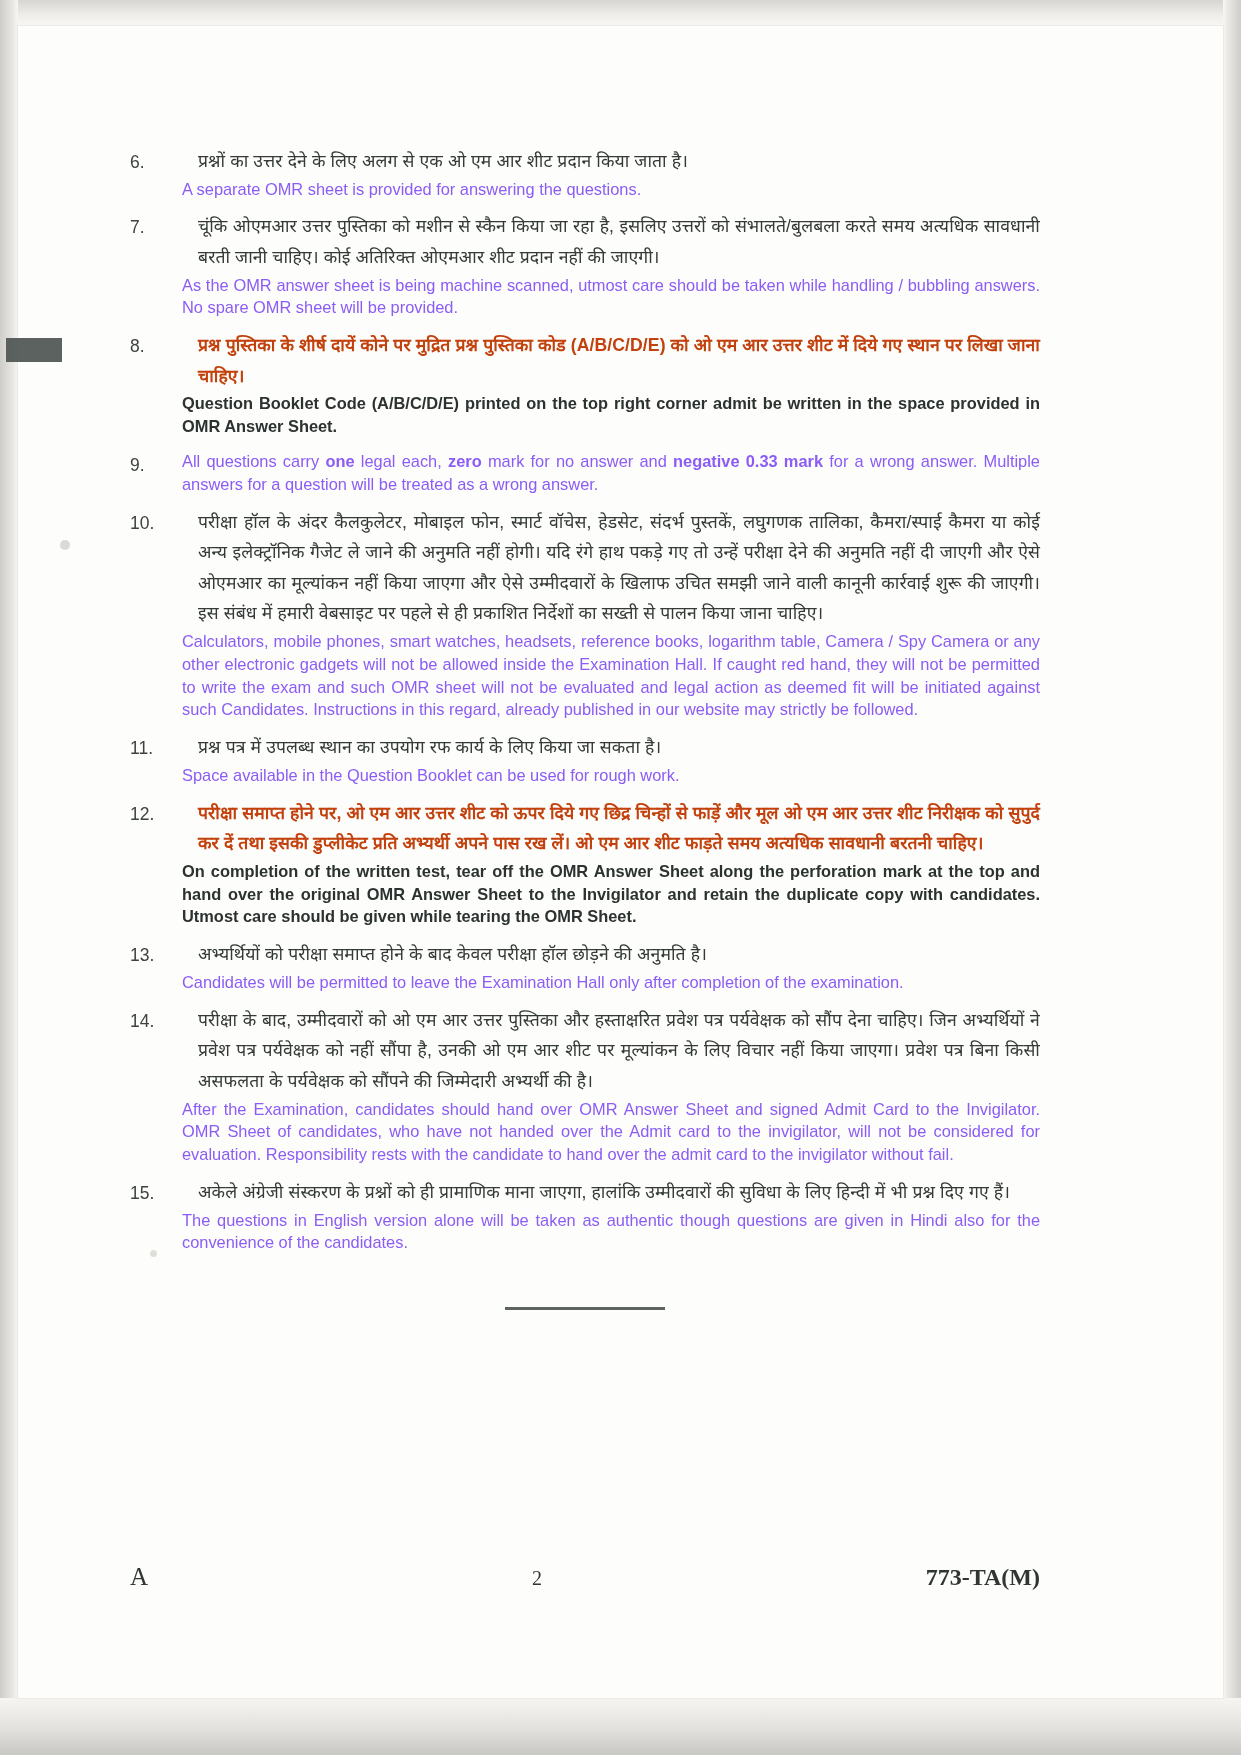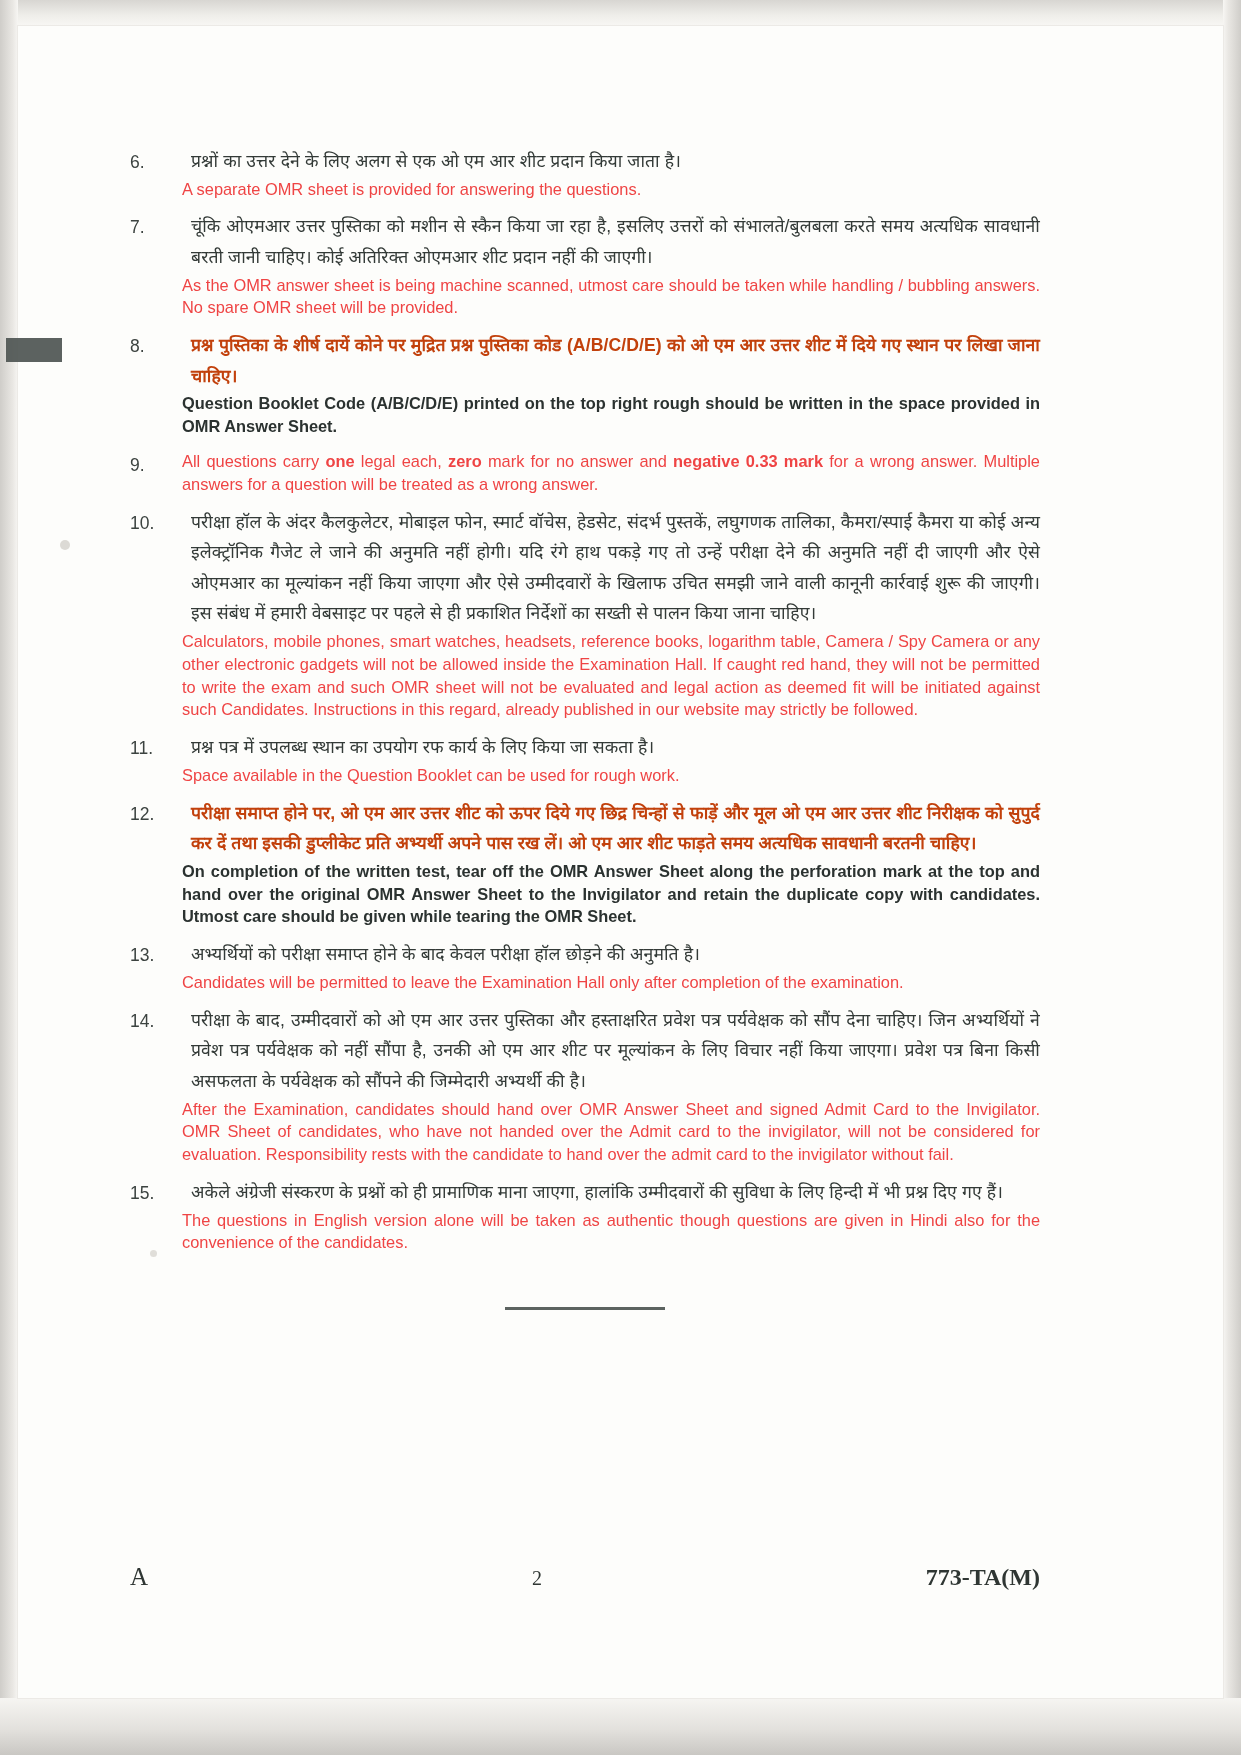--- a/index.html
+++ b/index.html
@@ -91,27 +91,27 @@
     flex: 1 1 auto;
     min-width: 0;
   }
 
   .hi {
     font-size: 17.6px;
     line-height: 1.74;
     color: #333a37;
     text-align: justify;
     text-justify: inter-word;
-    margin: 0 0 1px 9px;
+    margin: 0 0 1px 16px;
     letter-spacing: 0.1px;
   }
   .en {
     font-size: 16.4px;
     line-height: 1.39;
-    color: #ef4444;
+    color: #8b5cf6;
     text-align: justify;
     text-justify: inter-word;
     margin: 1px 0 0 0;
   }
   .bold { font-weight: bold; }
   .hi.bold { color: #c2410c; }
   .en.bold { color: #2b3230; }
 
   .divider-wrap {
     margin-top: 42px;
@@ -169,21 +169,21 @@
       <div class="body">
         <p class="hi">चूंकि ओएमआर उत्तर पुस्तिका को मशीन से स्कैन किया जा रहा है, इसलिए उत्तरों को संभालते/बुलबला करते समय अत्यधिक सावधानी बरती जानी चाहिए। कोई अतिरिक्त ओएमआर शीट प्रदान नहीं की जाएगी।</p>
         <p class="en">As the OMR answer sheet is being machine scanned, utmost care should be taken while handling / bubbling answers. No spare OMR sheet will be provided.</p>
       </div>
     </div>
 
     <div class="item">
       <div class="num">8.</div>
       <div class="body">
         <p class="hi bold">प्रश्न पुस्तिका के शीर्ष दायें कोने पर मुद्रित प्रश्न पुस्तिका कोड (A/B/C/D/E) को ओ एम आर उत्तर शीट में दिये गए स्थान पर लिखा जाना चाहिए।</p>
-        <p class="en bold">Question Booklet Code (A/B/C/D/E) printed on the top right rough should be written in the space provided in OMR Answer Sheet.</p>
+        <p class="en bold">Question Booklet Code (A/B/C/D/E) printed on the top right corner admit be written in the space provided in OMR Answer Sheet.</p>
       </div>
     </div>
 
     <div class="item">
       <div class="num">9.</div>
       <div class="body">
         <p class="en"><span>All questions carry </span><span style="font-weight: bold;">one</span><span> legal each, </span><span style="font-weight: bold;">zero</span><span> mark for no answer and </span><span style="font-weight: bold;">negative 0.33 mark</span><span> for a wrong answer. Multiple answers for a question will be treated as a wrong answer.</span></p>
       </div>
     </div>
 

